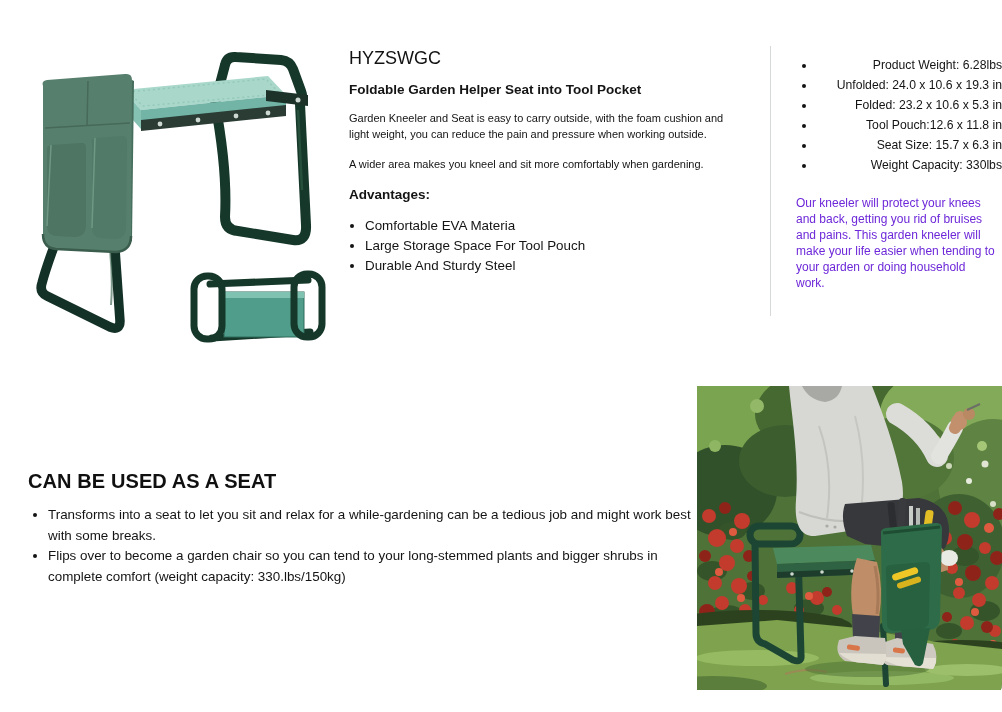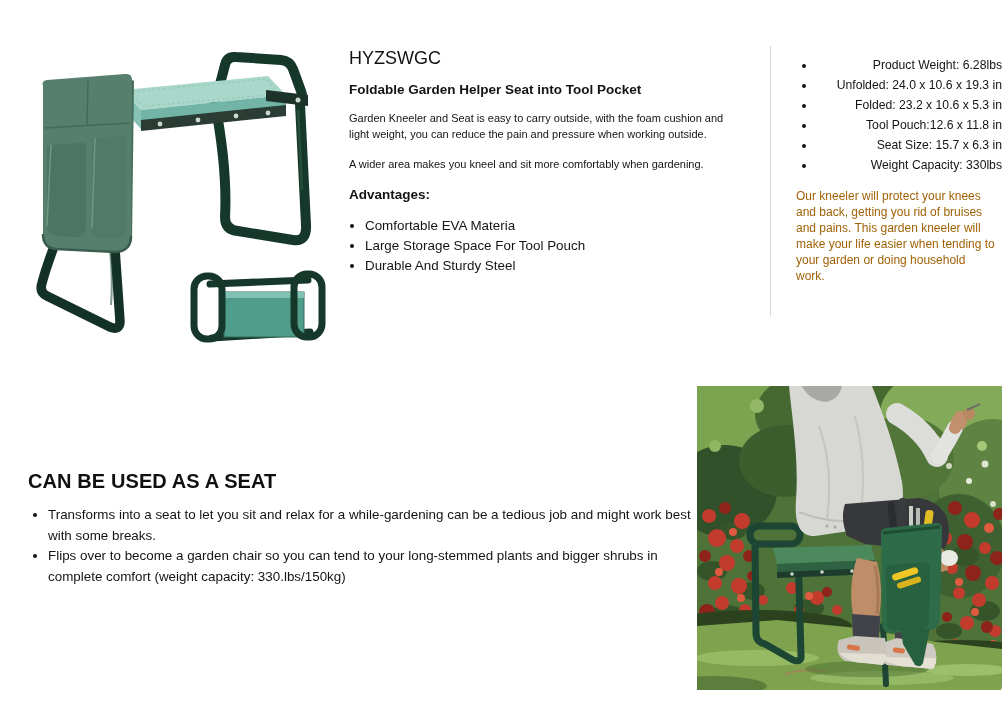--- a/index.html
+++ b/index.html
@@ -18,21 +18,21 @@
   ul{margin:0;padding:0;list-style:disc outside;}
   .center-col ul{margin-top:14px;padding-left:16px;}
   .center-col li{font-size:13.4px;line-height:20px;}
 
   .divider{position:absolute;left:770px;top:46px;width:1px;height:270px;background:#d5d9d9;}
 
   .right-col{position:absolute;left:796px;top:48px;width:206px;}
   .right-col .spec-heading{font-size:17px;font-weight:400;margin:0;line-height:22px;}
   .right-col ul{margin-top:7px;padding-left:20px;}
   .right-col li{font-size:12.2px;line-height:20px;white-space:nowrap;text-align:right;}
-  .right-col .spec-note{font-size:12px;line-height:16px;margin:13px 0 0;width:201px;color:#a16207;}
+  .right-col .spec-note{font-size:12px;line-height:16px;margin:20px 0 0;width:201px;color:#6d28d9;}
 
   .seat-section{position:absolute;left:28px;top:470px;width:672px;}
   .seat-section .seat-heading{font-size:20px;font-weight:700;margin:0;line-height:22px;letter-spacing:.1px;color:#101010;}
   .seat-section ul{margin-top:13px;padding-left:20px;}
   .seat-section li{font-size:13.4px;line-height:20.5px;}
 </style>
 </head>
 <body>
 
 <div class="page">

